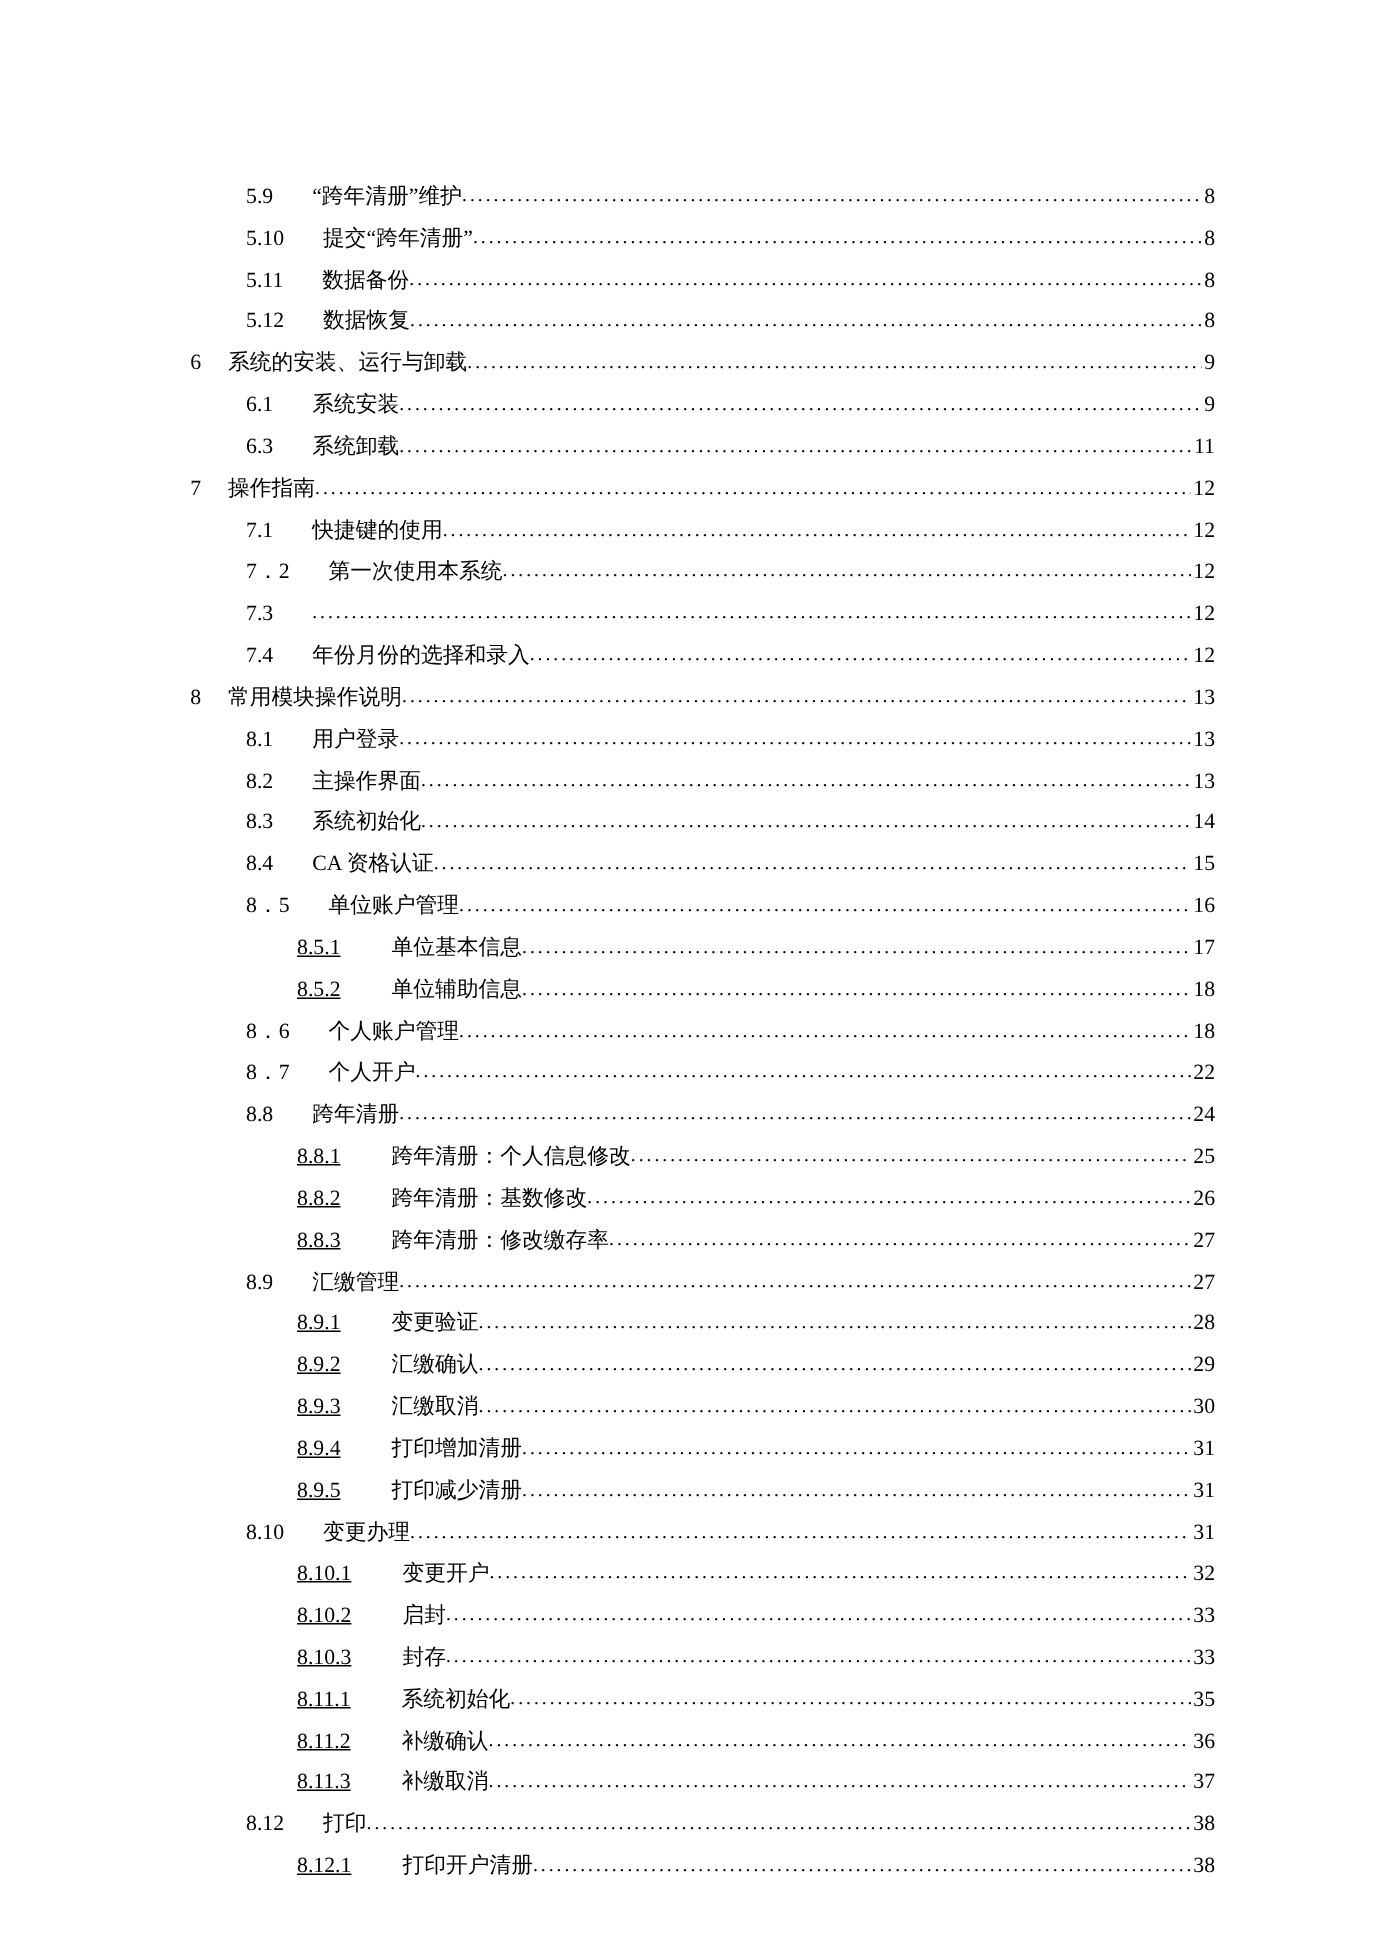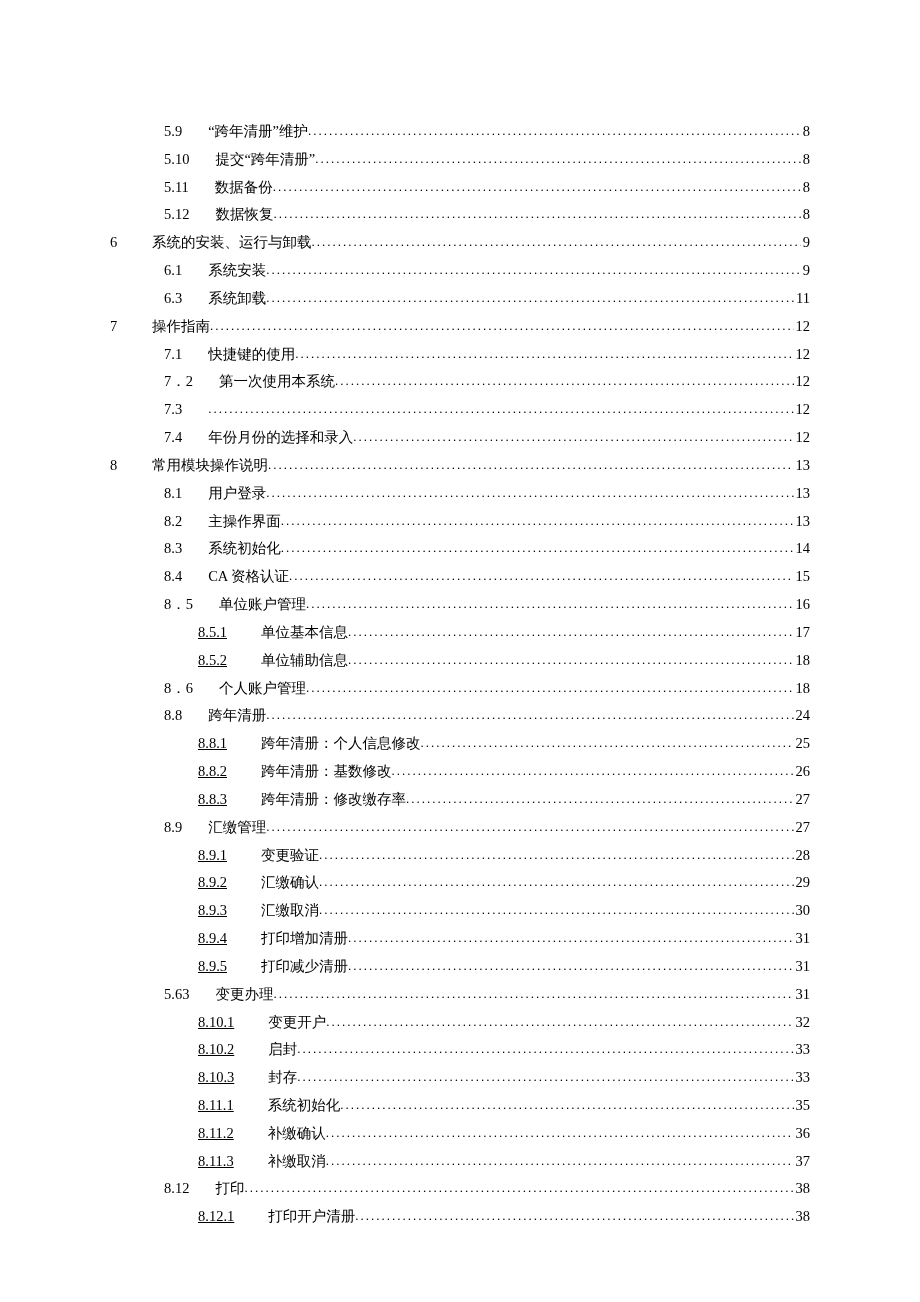--- a/index.html
+++ b/index.html
@@ -13,20 +13,21 @@
   .page {
     padding: 118px 110px 60px 110px;
     box-sizing: border-box;
   }
   .toc-line {
     display: flex;
     align-items: baseline;
     font-size: 14.5px;
     line-height: 1.92;
     white-space: nowrap;
+    text-align: right;
   }
   .ind0 { padding-left: 0px; }
   .ind1 { padding-left: 54px; }
   .ind2 { padding-left: 88px; }
   .chap {
     min-width: 24px;
     margin-right: 18px;
   }
   .num {
     margin-right: 26px;
@@ -178,20 +179,26 @@
         <span class="leader"></span>
         <span class="pg">18</span>
       </div>
       <div class="toc-line ind1">
         <span class="num">8．6</span>
         <span class="title">个人账户管理</span>
         <span class="leader"></span>
         <span class="pg">18</span>
       </div>
       <div class="toc-line ind1">
+        <span class="num">8．7</span>
+        <span class="title">个人开户</span>
+        <span class="leader"></span>
+        <span class="pg">22</span>
+      </div>
+      <div class="toc-line ind1">
         <span class="num">8.8</span>
         <span class="title">跨年清册</span>
         <span class="leader"></span>
         <span class="pg">24</span>
       </div>
       <div class="toc-line ind2">
         <span class="num2">8.8.1</span>
         <span class="title">跨年清册：个人信息修改</span>
         <span class="leader"></span>
         <span class="pg">25</span>
@@ -238,21 +245,21 @@
         <span class="leader"></span>
         <span class="pg">31</span>
       </div>
       <div class="toc-line ind2">
         <span class="num2">8.9.5</span>
         <span class="title">打印减少清册</span>
         <span class="leader"></span>
         <span class="pg">31</span>
       </div>
       <div class="toc-line ind1">
-        <span class="num">5.63</span>
+        <span class="num">8.10</span>
         <span class="title">变更办理</span>
         <span class="leader"></span>
         <span class="pg">31</span>
       </div>
       <div class="toc-line ind2">
         <span class="num2">8.10.1</span>
         <span class="title">变更开户</span>
         <span class="leader"></span>
         <span class="pg">32</span>
       </div>

